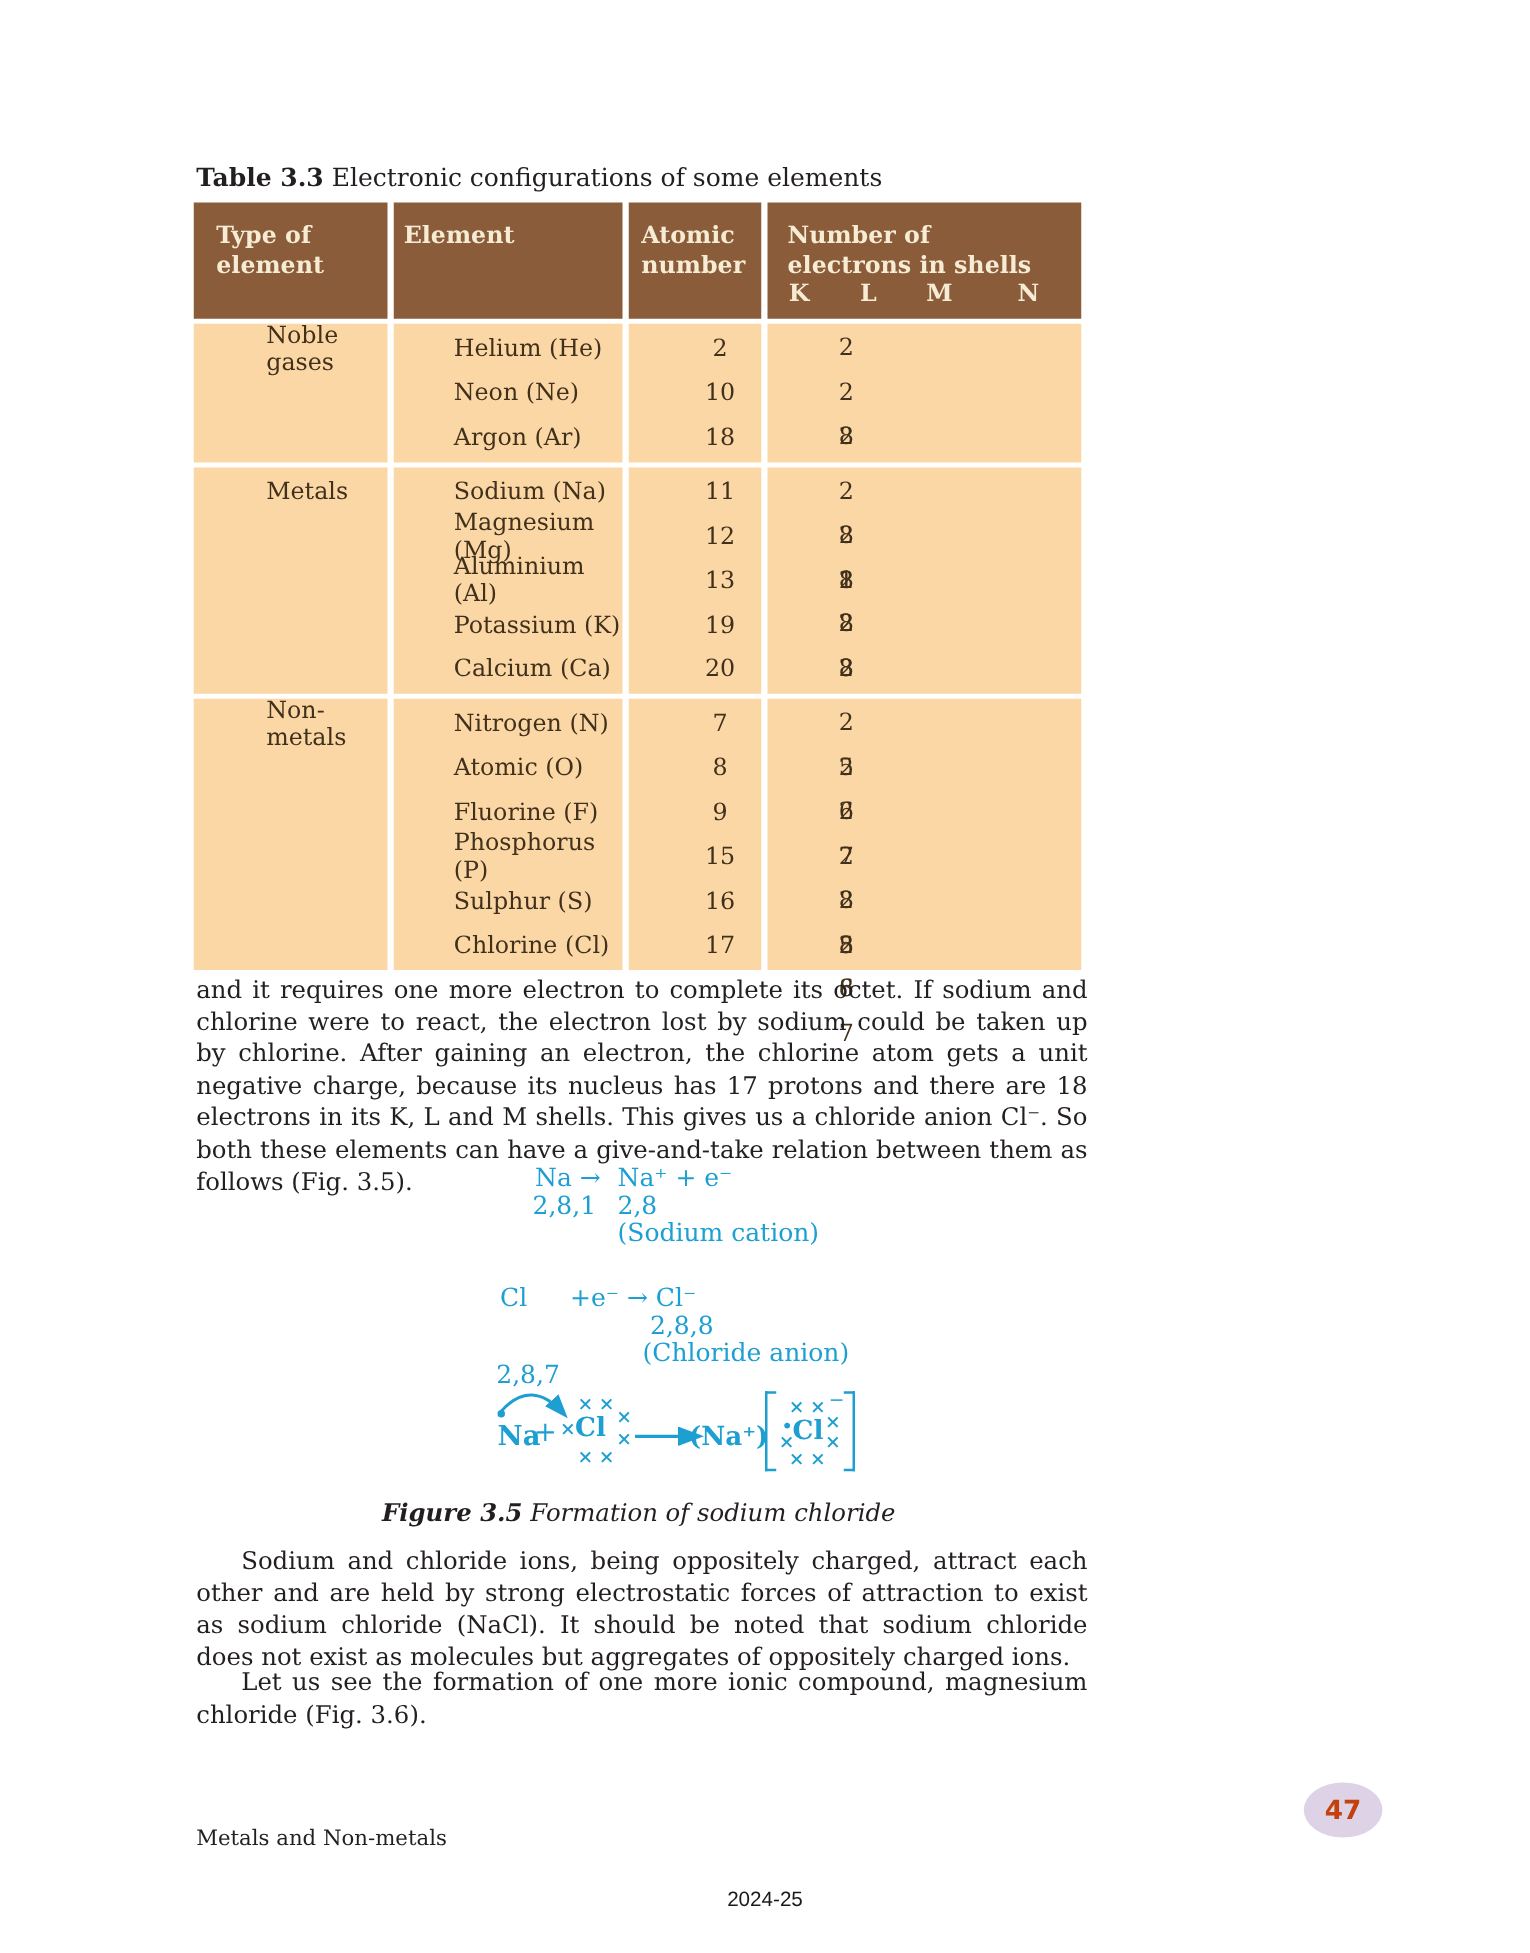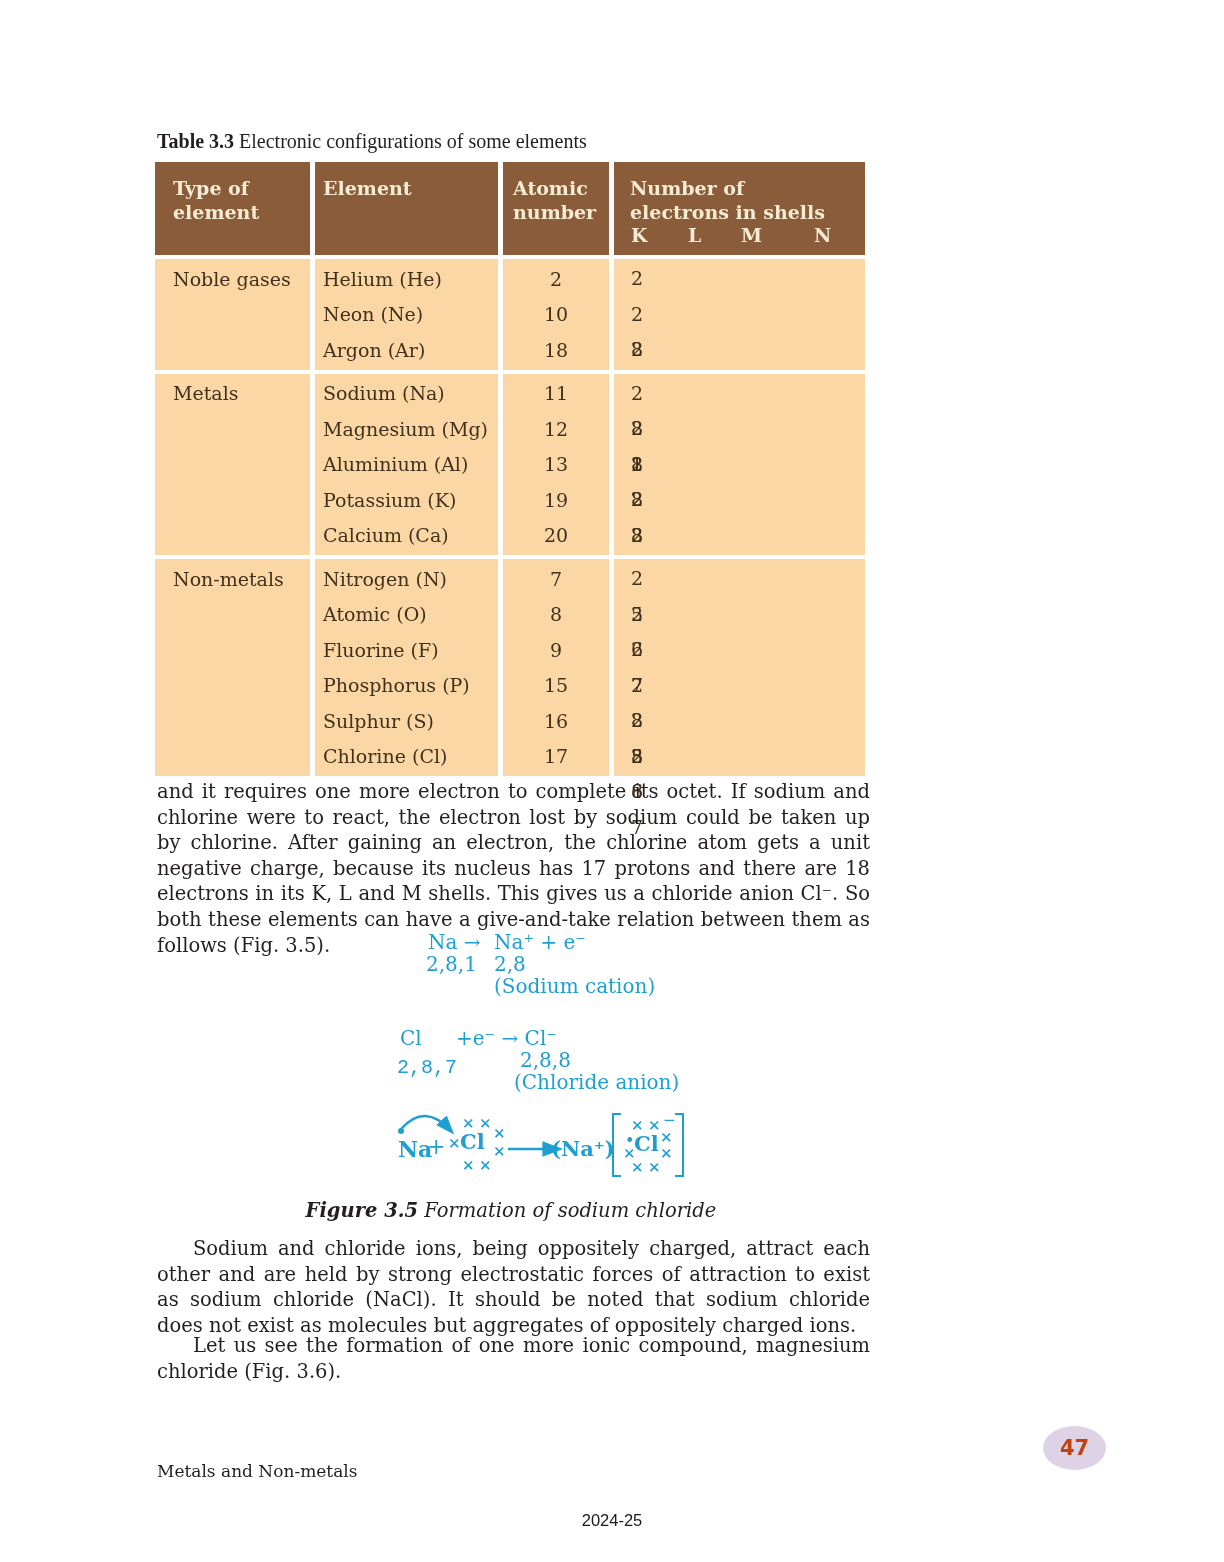--- a/index.html
+++ b/index.html
@@ -3,41 +3,41 @@
 <meta charset="utf-8">
 <style>
   * { margin:0; padding:0; box-sizing:border-box; }
   html,body { background:#ffffff; }
   .page {
     position:relative; width:1224px; height:1562px; background:#ffffff;
     font-family:"DejaVu Serif", serif; color:#231f20; overflow:hidden;
   }
 
   
-  .table-title { position:absolute; left:157px; top:130px; font-size:20px;font-family:Liberation Serif, serif; }
+  .table-title { position:absolute; left:157px; top:130px; font-size:20px; }
   .table-title .tb { font-weight:bold; }
 
   
   .etable { position:absolute; left:155px; top:162px; width:710px; }
   .thead, .tgroup { display:grid; grid-template-columns:155px 183px 106px 251px; column-gap:5px; }
   .thead .hcell {
     background:#8a5c3a; color:#f6ecd4; font-weight:bold; font-size:19px;
     height:93px; padding:14px 0 0 18px; line-height:24px;
   }
   .hcell.h2 { padding-left:8px; }
   .hcell.h3 { padding-left:10px; }
   .hcell.h4 { position:relative; padding-left:16px; }
   .hcell .hlabel { width:200px; }
   .hcell .shellgrid { position:absolute; left:0; bottom:8px; }
   .shellgrid { display:grid; grid-template-columns:57px 53px 73px 68px; width:251px; }
   .shellgrid span { padding-left:17px; display:block; }
   #tgroups { display:flex; flex-direction:column; gap:4px; margin-top:4px; }
   .tcell { background:#fad7a5; color:#41301c; font-size:19px; }
   .tgroup { }
-  .tgroup .tcell { padding-top:2px; padding-bottom:2px; }
+  .tgroup .tcell { padding-top:2px; padding-bottom:2px;padding-left:40px; }
   .trow { height:35.5px; display:flex; align-items:center; }
   .ctype .trow { padding-left:18px; }
   .celem .trow { padding-left:8px; }
   .catomic .trow { justify-content:center; }
   .cshells .trow { display:block; line-height:35.5px; }
 
   
   .para { position:absolute; left:157px; width:713px; font-size:19.5px; line-height:25.6px; text-align:justify; }
   .p1 { top:779px; }
   .p2 { top:1236px; text-indent:36px; }
@@ -45,21 +45,21 @@
 
   
   .eq span { position:absolute; color:#1e9fd2; font-size:20px; white-space:pre; }
   .eq-na .lhs   { left:428px; top:930px; }
   .eq-na .rhs   { left:494px; top:930px; }
   .eq-na .cfl   { left:426px; top:952px; }
   .eq-na .cfr   { left:494px; top:952px; }
   .eq-na .lbl   { left:494px; top:974px; }
   .eq-cl .lhs   { left:400px; top:1026px; }
   .eq-cl .mid   { left:456px; top:1026px; }
-  .eq-cl .cfl   { left:397px; top:1056px;font-family:Liberation Mono, monospace; }
+  .eq-cl .cfl   { left:397px; top:1087px; }
   .eq-cl .cfr   { left:520px; top:1048px; }
   .eq-cl .lbl   { left:514px; top:1070px; }
 
   
   .lewis { position:absolute; left:0; top:0; color:#1e9fd2; }
   .lewis .t { position:absolute; color:#1e9fd2; }
   .lw-na   { left:386px; top:1136px; font-size:22px; font-weight:bold;margin-left:12px; }
   .lw-plus { left:427px; top:1134px; font-size:22px; }
   .lw-prod { left:551px; top:1136px; font-size:21px; font-weight:bold; }
   .clgrp { position:absolute; width:64px; height:64px; }

